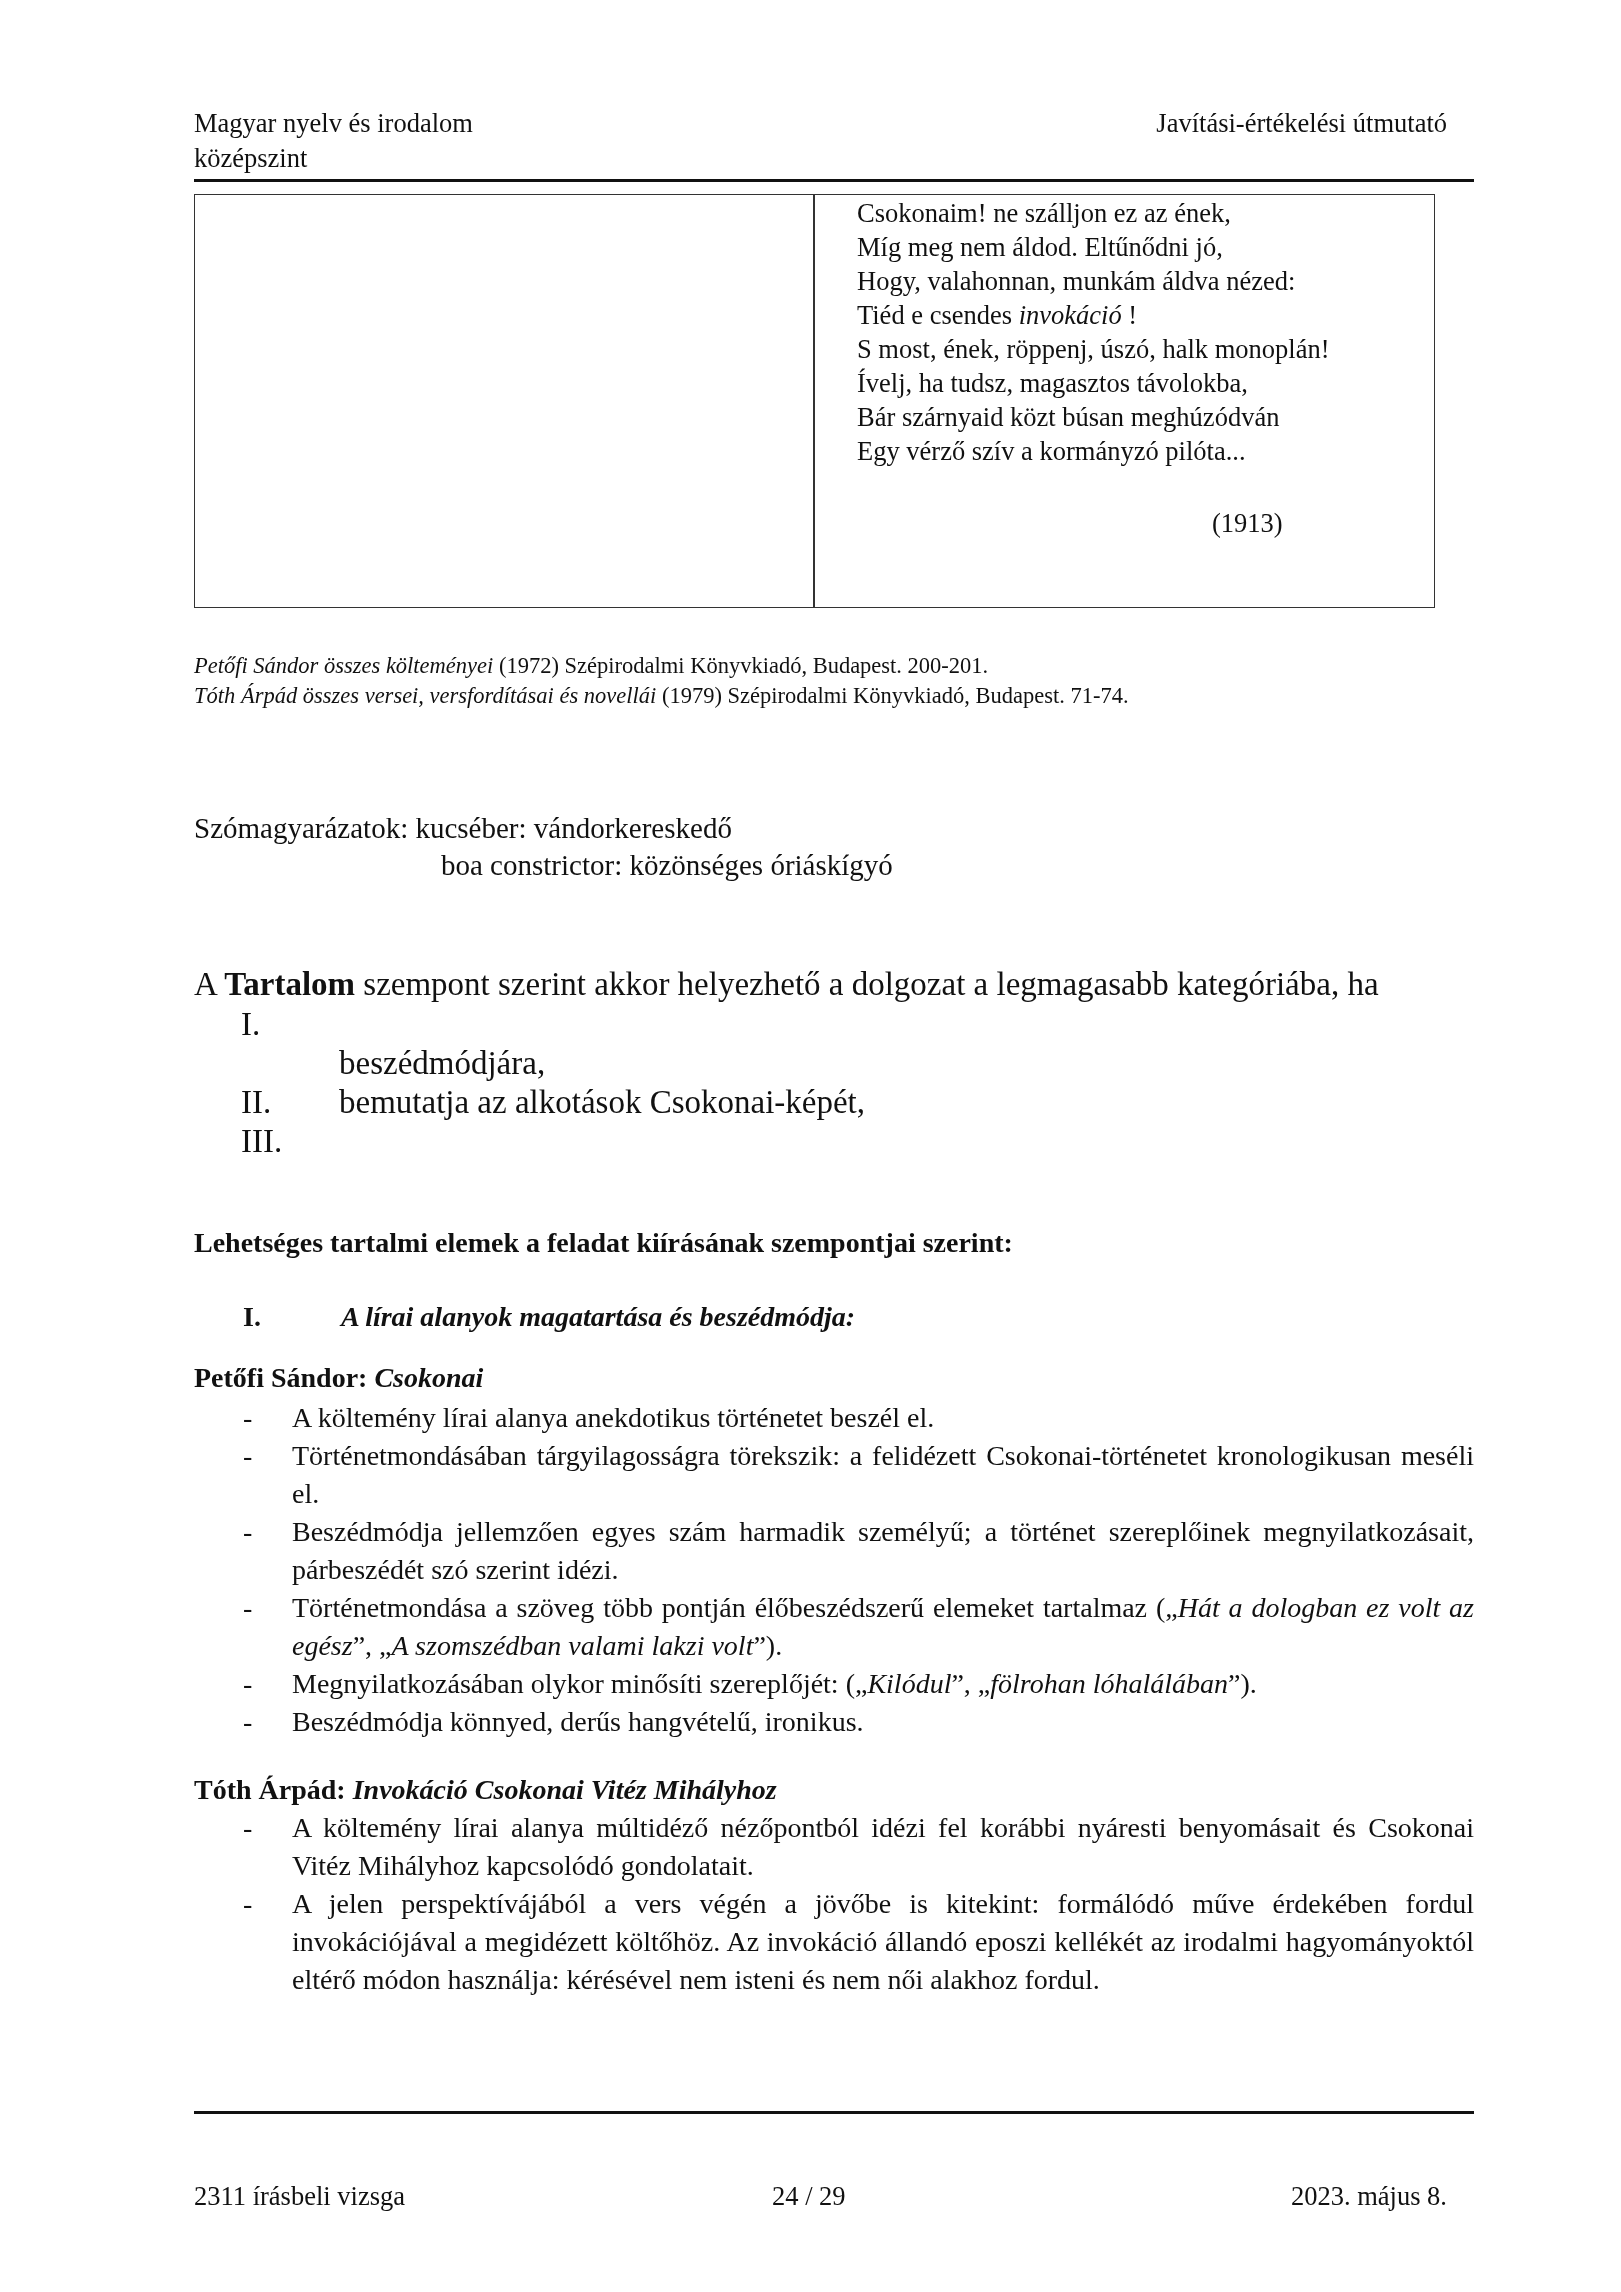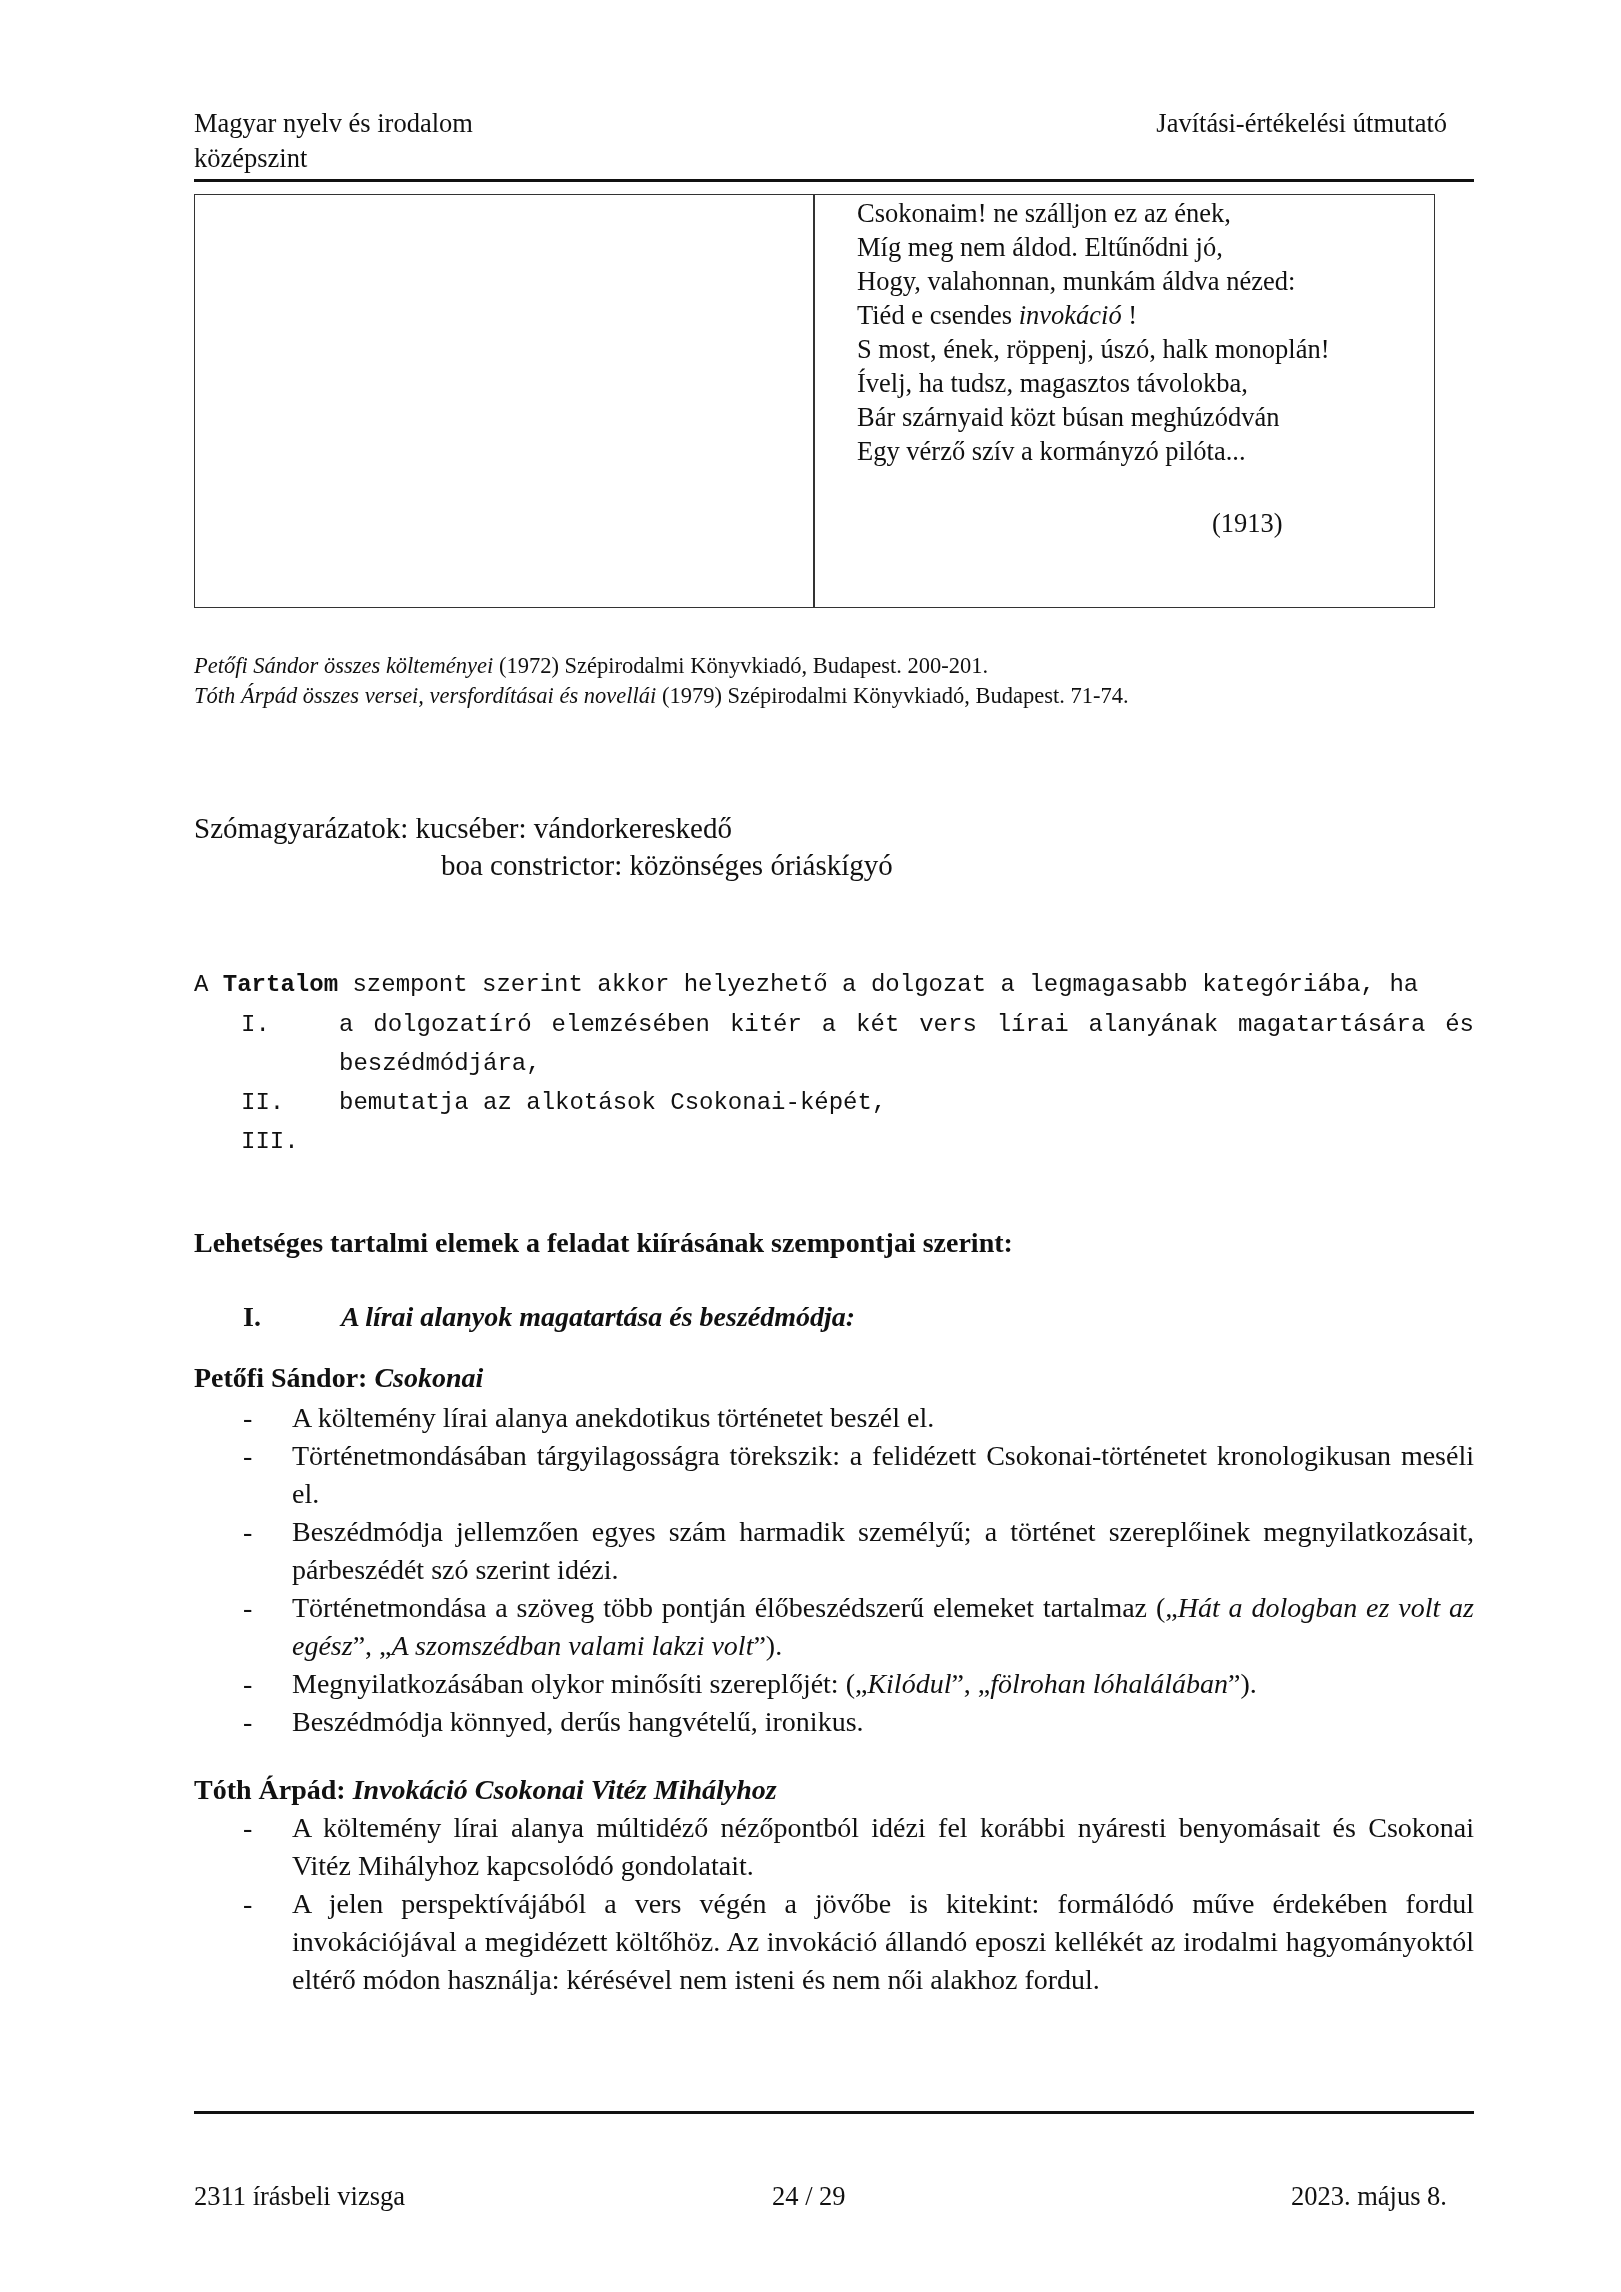--- a/index.html
+++ b/index.html
@@ -25,21 +25,21 @@
     .poem-line { white-space: nowrap; margin-left: 28px; }
     .poem-year { left: 1212px; top: 508px; font-size: 26.5px; }
 
     .sources { left: 194px; top: 651px; font-size: 22.5px; line-height: 30px; }
     .sources div { white-space: nowrap; }
 
     .glossary { font-size: 29px; line-height: 37px; white-space: nowrap; }
     .gloss-1 { left: 194px; top: 810px; }
     .gloss-2 { left: 441px; top: 847px; }
 
-    .body-text { font-size: 24px; line-height: 39px; font-family: Liberation Mono, monospace; }
+    .body-text { font-size: 33px; line-height: 39px; }
     .criteria-intro { left: 194px; top: 965px; white-space: nowrap; }
     .crit-item { left: 194px; width: 1280px; }
     .crit-num { position: absolute; left: 47px; }
     .crit-text { position: absolute; left: 145px; right: 0; text-align: justify; text-align-last: justify; }
     .crit-text.last-left { text-align-last: left; }
 
     .section-h { font-weight: bold; font-size: 28px; text-align: right; }
     .sec-head { left: 194px; top: 1227px; white-space: nowrap; }
     .sub-head-num { left: 243px; top: 1301px; }
     .sub-head-txt { left: 341px; top: 1301px; white-space: nowrap; font-style: italic; }
@@ -90,21 +90,20 @@
 <div class="abs glossary gloss-1">
   <span>Szómagyarázatok:</span>
   <span>kucséber: vándorkereskedő</span>
 </div>
 <div class="abs glossary gloss-2">boa constrictor: közönséges óriáskígyó</div>
 
 <div class="abs body-text criteria-intro"><span>A </span><b>Tartalom</b><span> szempont szerint akkor helyezhető a dolgozat a legmagasabb kategóriába, ha</span></div>
 
 <div class="abs body-text crit-item" style="top:1005px;height:39px;">
   <span class="crit-num">I.</span>
-  <span class="crit-text">a dolgozatíró elemzésében kitér a két vers lírai alanyának magatartására és</span>
 </div>
 <div class="abs body-text crit-item" style="top:1044px;height:39px;">
   <span class="crit-text last-left">beszédmódjára,</span>
 </div>
 <div class="abs body-text crit-item" style="top:1083px;height:39px;">
   <span class="crit-num">II.</span>
   <span class="crit-text last-left">bemutatja az alkotások Csokonai-képét,</span>
 </div>
 <div class="abs body-text crit-item" style="top:1122px;height:39px;">
   <span class="crit-num">III.</span>

